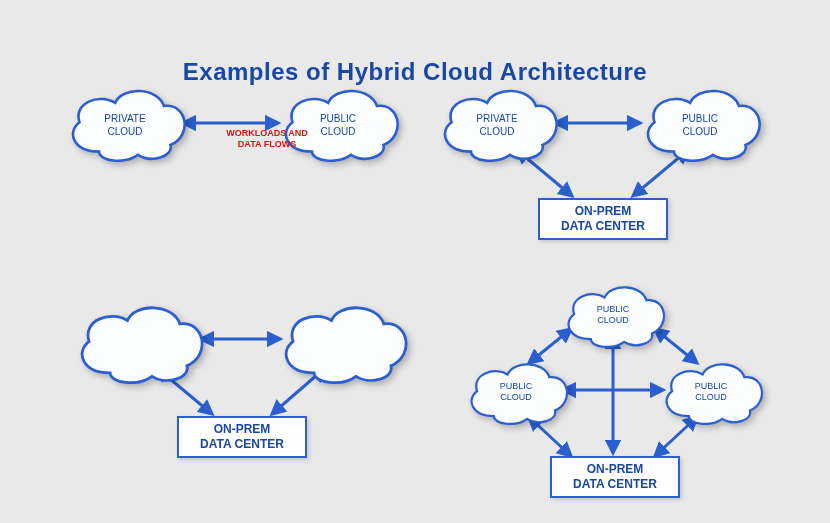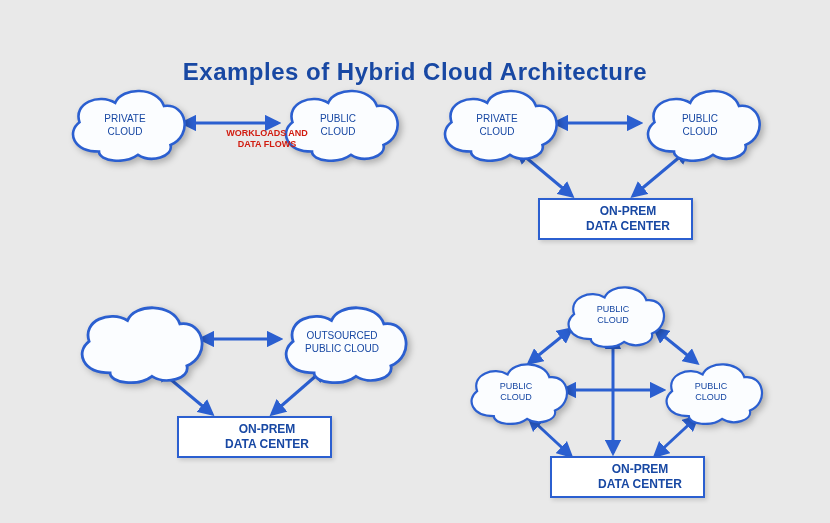--- a/index.html
+++ b/index.html
@@ -60,21 +60,20 @@
     color: #1848a3;
     font-weight: 800;
     font-size: 12px;
     line-height: 1.25;
     text-align: center;
     display: flex;
     align-items: center;
     justify-content: center;
     white-space: pre;
     filter: drop-shadow(2px 2px 2px rgba(0,0,0,.15));
-    padding-left: 25px;
   }
   svg.arrows {
     position: absolute;
     left: 0; top: 0;
     width: 830px; height: 523px;
     pointer-events: none;
   }
   .arrow {
     stroke: #2b5fd0;
     stroke-width: 3;
@@ -155,22 +154,20 @@
     <svg width="140" height="88" viewBox="0 0 200 126">
         <path d="M60 110 C20 110 10 80 30 65 C20 35 60 20 85 35 C95 10 150 10 160 40 C195 35 205 85 170 100 C175 118 140 128 120 115 C100 130 60 125 60 110 Z" fill="#fbfdff" stroke="#2b5fd0" stroke-width="4"></path>
       </svg>
   </div>
 
   <div class="cloud" style="left:272px; top:296px;">
     <svg width="140" height="88" viewBox="0 0 200 126">
         <path d="M60 110 C20 110 10 80 30 65 C20 35 60 20 85 35 C95 10 150 10 160 40 C195 35 205 85 170 100 C175 118 140 128 120 115 C100 130 60 125 60 110 Z" fill="#fbfdff" stroke="#2b5fd0" stroke-width="4"></path>
       </svg>
   </div>
-  <div class="cloud-label" style="left:297px; top:330px; width:90px;">OUTSOURCED
-PUBLIC CLOUD</div>
 
   <div class="box" style="left:177px; top:416px; width:126px; height:38px;">ON-PREM
 DATA CENTER</div>
 
   <div class="cloud-s" style="left:557px; top:278px;">
     <svg width="112" height="70" viewBox="0 0 200 126">
         <path d="M60 110 C20 110 10 80 30 65 C20 35 60 20 85 35 C95 10 150 10 160 40 C195 35 205 85 170 100 C175 118 140 128 120 115 C100 130 60 125 60 110 Z" fill="#fbfdff" stroke="#2b5fd0" stroke-width="4"></path>
       </svg>
   </div>
   <div class="cloud-label" style="left:585px; top:304px; width:56px; font-size:9px;">PUBLIC

